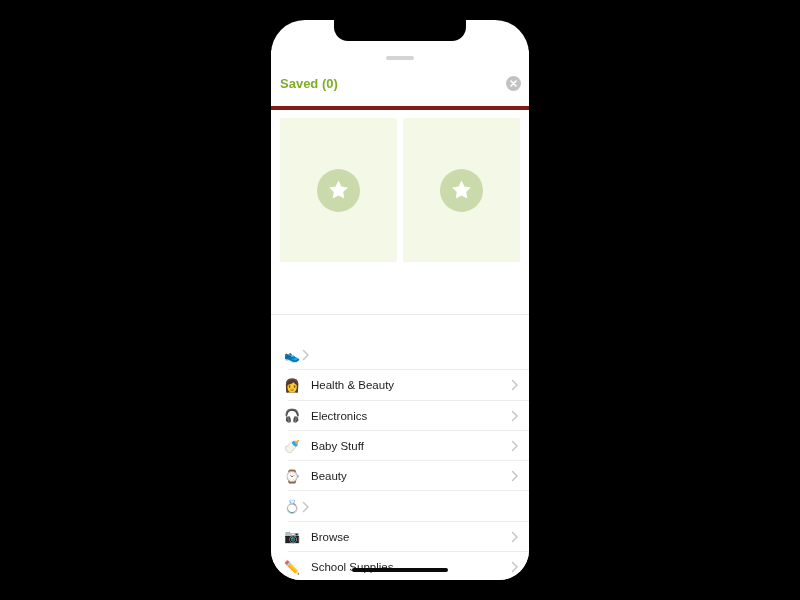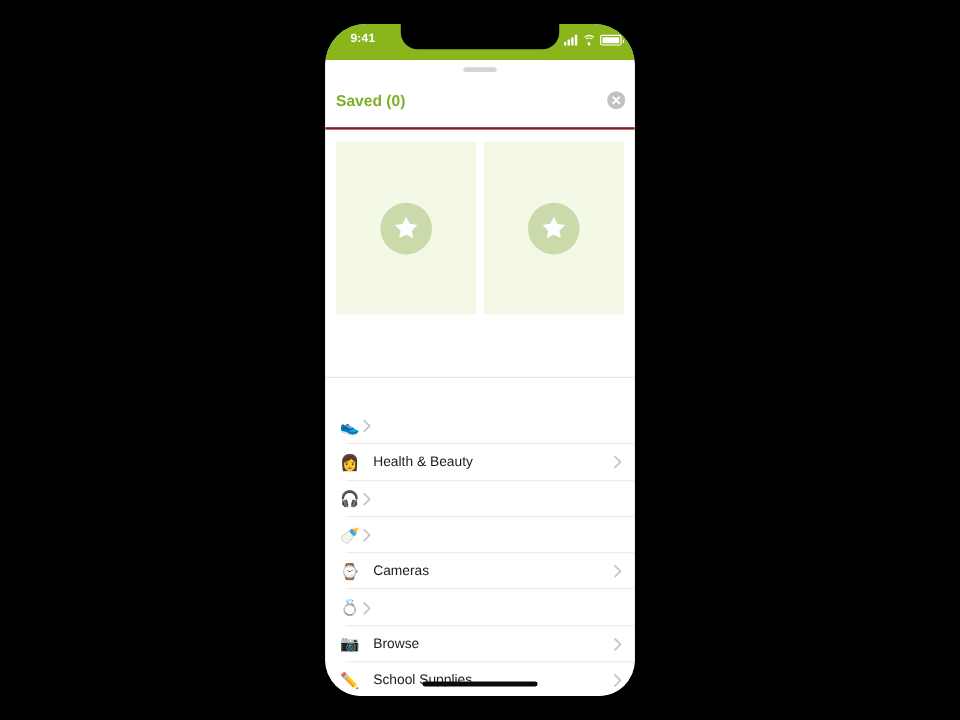--- a/index.html
+++ b/index.html
@@ -143,21 +143,21 @@
     top: 6px;
     width: 28px;
     height: 4px;
     border-radius: 2px;
     background: #d4d4d4;
   }
   .sheet-header {
     position: absolute;
     left: 0; right: 0; top: 0;
     height: 56px;
-    border-bottom: 2px solid #7f1d1d;
+    border-bottom: 4px solid #7f1d1d;
   }
   .sheet-title {
     position: absolute;
     left: 9px;
     top: 26px;
     font-size: 13px;
     font-weight: bold;
     color: #7fae26;
   }
   .close-btn {
@@ -302,39 +302,20 @@
     z-index: 7;
   }
 </style>
 </head>
 <body>
 
 <div id="stage">
 
   <div id="phone">
 
-    <div class="statusbar">
-      <div class="status-time">9:41</div>
-      <div class="status-icons">
-        <div class="sig">
-          <i></i>
-            <i></i>
-            <i></i>
-            <i></i>
-        </div>
-        <div class="wifi">
-          <span class="a"></span>
-            <span class="b"></span>
-            <span class="c"></span>
-        </div>
-        <div class="batt">
-            <i></i>
-          </div>
-      </div>
-    </div>
 
     <div class="notch"></div>
 
     <div class="sheet">
 
       <div class="sheet-header">
         <div class="grabber"></div>
         <div class="sheet-title">Saved (0)</div>
         <div class="close-btn">
           <svg width="15" height="15" viewBox="0 0 15 15" aria-hidden="true">
@@ -380,39 +361,41 @@
           <span class="cat-label">Health &amp; Beauty</span>
           <span class="chev">
             <svg width="8" height="12" viewBox="0 0 8 12" aria-hidden="true">
                 <path d="M1.5 1.5 L6 6 L1.5 10.5" fill="none" stroke="#c6c6c6" stroke-width="1.5" stroke-linecap="round" stroke-linejoin="round"></path>
               </svg>
           </span>
         </div>
 
         <div class="cat-row">
           <span class="cat-emoji">🎧</span>
+          <span class="cat-label">Electronics</span>
           <span class="chev">
             <svg width="8" height="12" viewBox="0 0 8 12" aria-hidden="true">
                 <path d="M1.5 1.5 L6 6 L1.5 10.5" fill="none" stroke="#c6c6c6" stroke-width="1.5" stroke-linecap="round" stroke-linejoin="round"></path>
               </svg>
           </span>
         </div>
 
         <div class="cat-row">
           <span class="cat-emoji">🍼</span>
+          <span class="cat-label">Baby Stuff</span>
           <span class="chev">
             <svg width="8" height="12" viewBox="0 0 8 12" aria-hidden="true">
                 <path d="M1.5 1.5 L6 6 L1.5 10.5" fill="none" stroke="#c6c6c6" stroke-width="1.5" stroke-linecap="round" stroke-linejoin="round"></path>
               </svg>
           </span>
         </div>
 
         <div class="cat-row">
           <span class="cat-emoji">⌚</span>
-          <span class="cat-label">Cameras</span>
+          <span class="cat-label">Beauty</span>
           <span class="chev">
             <svg width="8" height="12" viewBox="0 0 8 12" aria-hidden="true">
                 <path d="M1.5 1.5 L6 6 L1.5 10.5" fill="none" stroke="#c6c6c6" stroke-width="1.5" stroke-linecap="round" stroke-linejoin="round"></path>
               </svg>
           </span>
         </div>
 
         <div class="cat-row">
           <span class="cat-emoji">💍</span>
           <span class="chev">

